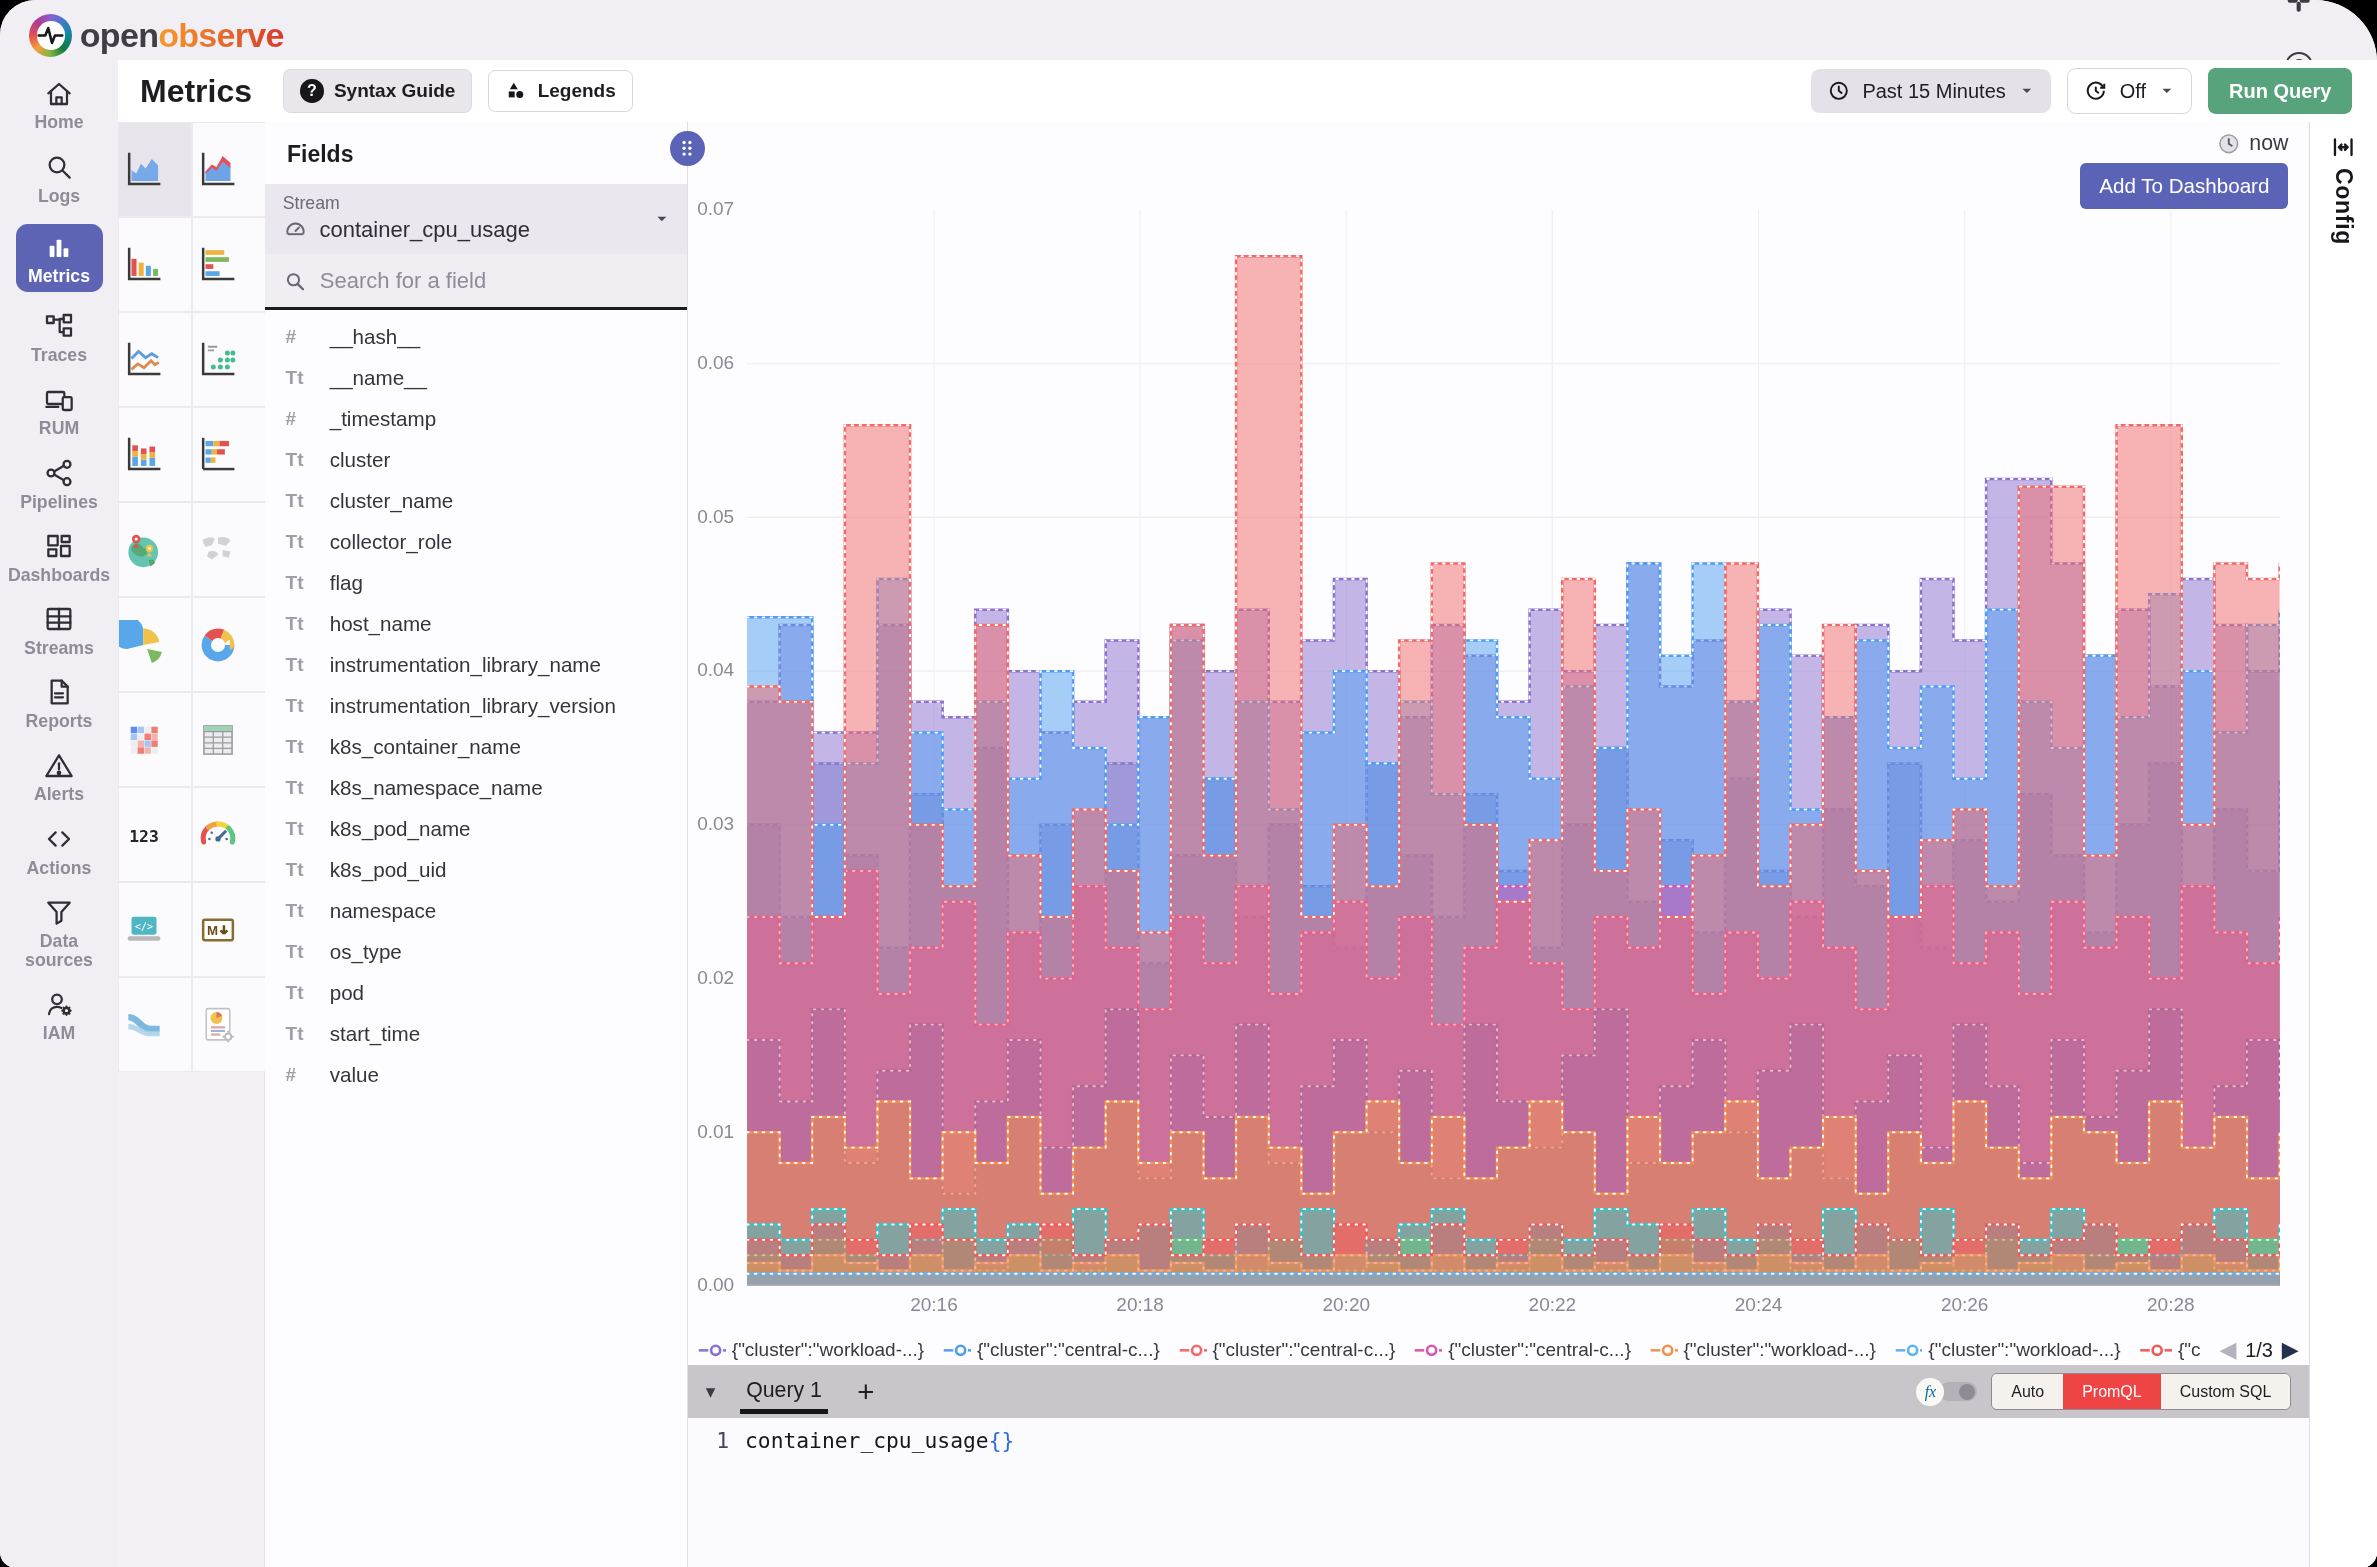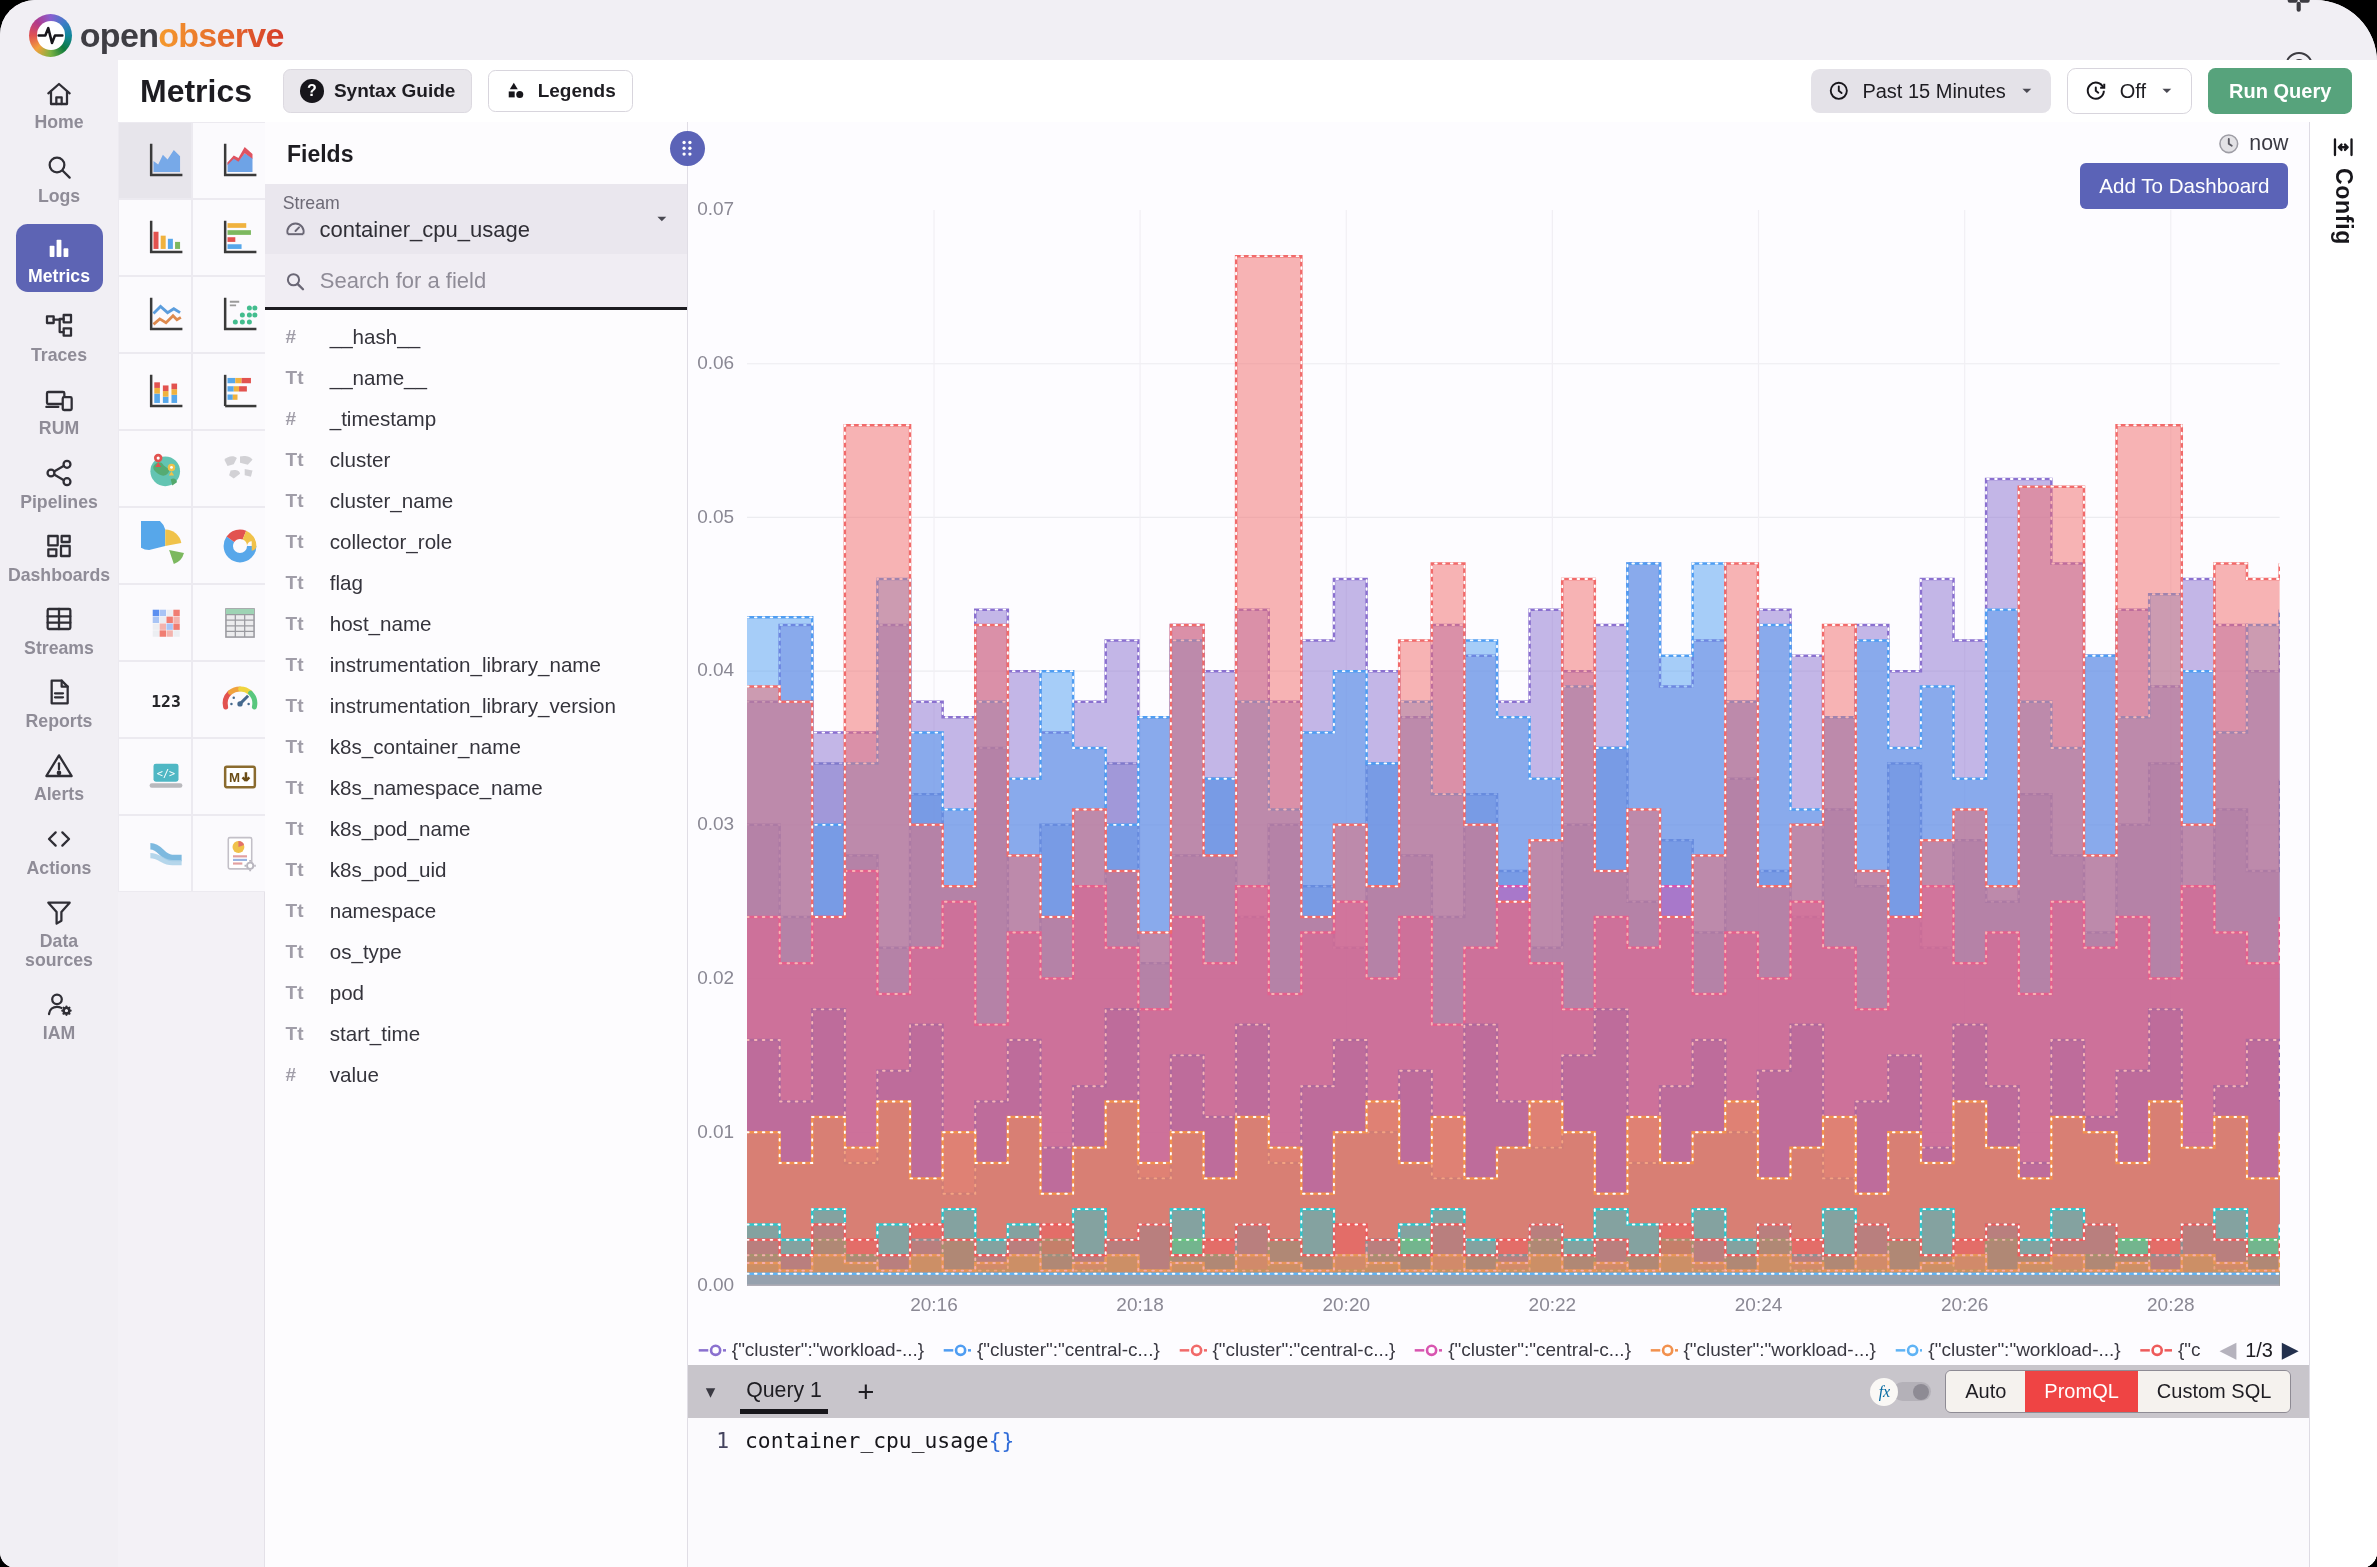--- a/index.html
+++ b/index.html
@@ -49,21 +49,21 @@
   .pill.off { background:#fff; border:1.5px solid #d8d5dd; }
   .run-btn { background:#57a37c; color:#fff; font-size:20px; font-weight:600; border-radius:7.4px; padding:11.8px 20.6px; cursor:pointer; }
   .caret { width:17.7px; height:17.7px; color:#4a4952; }
 
   
   .content { flex:1; display:flex; min-height:0; background:#fdfdfe; }
 
   
   .type-col { width:147px; flex:none; background:#f3f1f6; border-right:0.7px solid #e4e1e8;
               display:grid; grid-template-columns:74px 74px; align-content:start; }
-  .tile { height:77px; display:flex; align-items:center; justify-content:flex-end; background:#fbfafd;
+  .tile { height:95px; display:flex; align-items:center; justify-content:flex-start; background:#fbfafd;
           border:0.7px solid #eceaf0; cursor:pointer; }
   .tile.selected { background:#e7e5eb; }
   .tile svg { width:50px; height:50px; }
 
   
   .fields { width:423px; flex:none; background:#fdfcfe; border-right:0.7px solid #e0dde5; position:relative; display:flex; flex-direction:column; }
   .fields-title { font-size:23px; font-weight:700; color:#1d1c21; padding:19px 22px 16px; }
   .drag-handle { position:absolute; top:8.8px; right:-17.7px; width:35px; height:35px; border-radius:50%; background:#5b63b7; z-index:6;
                  display:flex; align-items:center; justify-content:center; cursor:grab; }
   .stream-box { background:#eae7ee; padding:8.8px 17.7px 11.8px; position:relative; }
@@ -97,21 +97,21 @@
   .query-bar { position:absolute; top:1243px; left:0; right:0; height:53px; background:#c8c5cb; display:flex; align-items:center; padding:0 17.7px; z-index:4; }
   .qb-caret { font-size:19px; color:#3a3942; cursor:pointer; }
   .qtab { position:relative; margin-left:25px; font-size:21.3px; color:#1e1d22; padding:13.2px 5.9px 14.7px; cursor:pointer; }
   .qtab::after { content:""; position:absolute; left:0; right:0; bottom:4.4px; height:4.4px; background:#17161b; }
   .qplus { margin-left:29.4px; font-size:29.4px; color:#1e1d22; cursor:pointer; line-height:1; }
   .fx-wrap { margin-left:auto; display:flex; align-items:center; margin-right:14.7px; }
   .fx-circle { width:28px; height:28px; background:#faf8f5; border-radius:50%; display:flex; align-items:center; justify-content:center;
                font-family:"Liberation Serif",serif; font-style:italic; font-size:16px; color:#0369a1; z-index:2; }
   .fx-toggle { width:38px; height:19px; background:#b4b1b8; border-radius:9.6px; margin-left:-5.9px; position:relative; cursor:pointer; }
   .fx-toggle::after { content:""; position:absolute; right:1.5px; top:1.5px; width:16px; height:16px; border-radius:50%; background:#8e8b94; }
-  .seg-group { display:flex; border:1.5px solid #8e8b94; border-radius:6px; overflow:hidden; font-size:20px; }
+  .seg-group { display:flex; border:1.5px solid #8e8b94; border-radius:6px; overflow:hidden; font-size:16px; }
   .seg { padding:8.8px 19px; background:#f5f2ee; color:#1e1d22; cursor:pointer; }
   .seg.active { background:#ef4444; color:#fff; }
   .editor { position:absolute; top:1296px; left:0; right:0; bottom:0; background:#fbfafd; font-family:"DejaVu Sans Mono",monospace; font-size:21.3px; }
   .ed-gutter { position:absolute; left:0; top:10.3px; width:41px; text-align:right; color:#44435e; }
   .ed-line { position:absolute; left:57px; top:10.3px; color:#17161b; white-space:pre; }
   .ed-line .braces { color:#2f6bd8; }
 
   
   .config-rail { width:68px; flex:none; background:#fff; border-left:0.7px solid #deдb e4; border-left:0.7px solid #dedbe4;
                  display:flex; flex-direction:column; align-items:center; padding-top:11.8px; gap:5.9px; }

